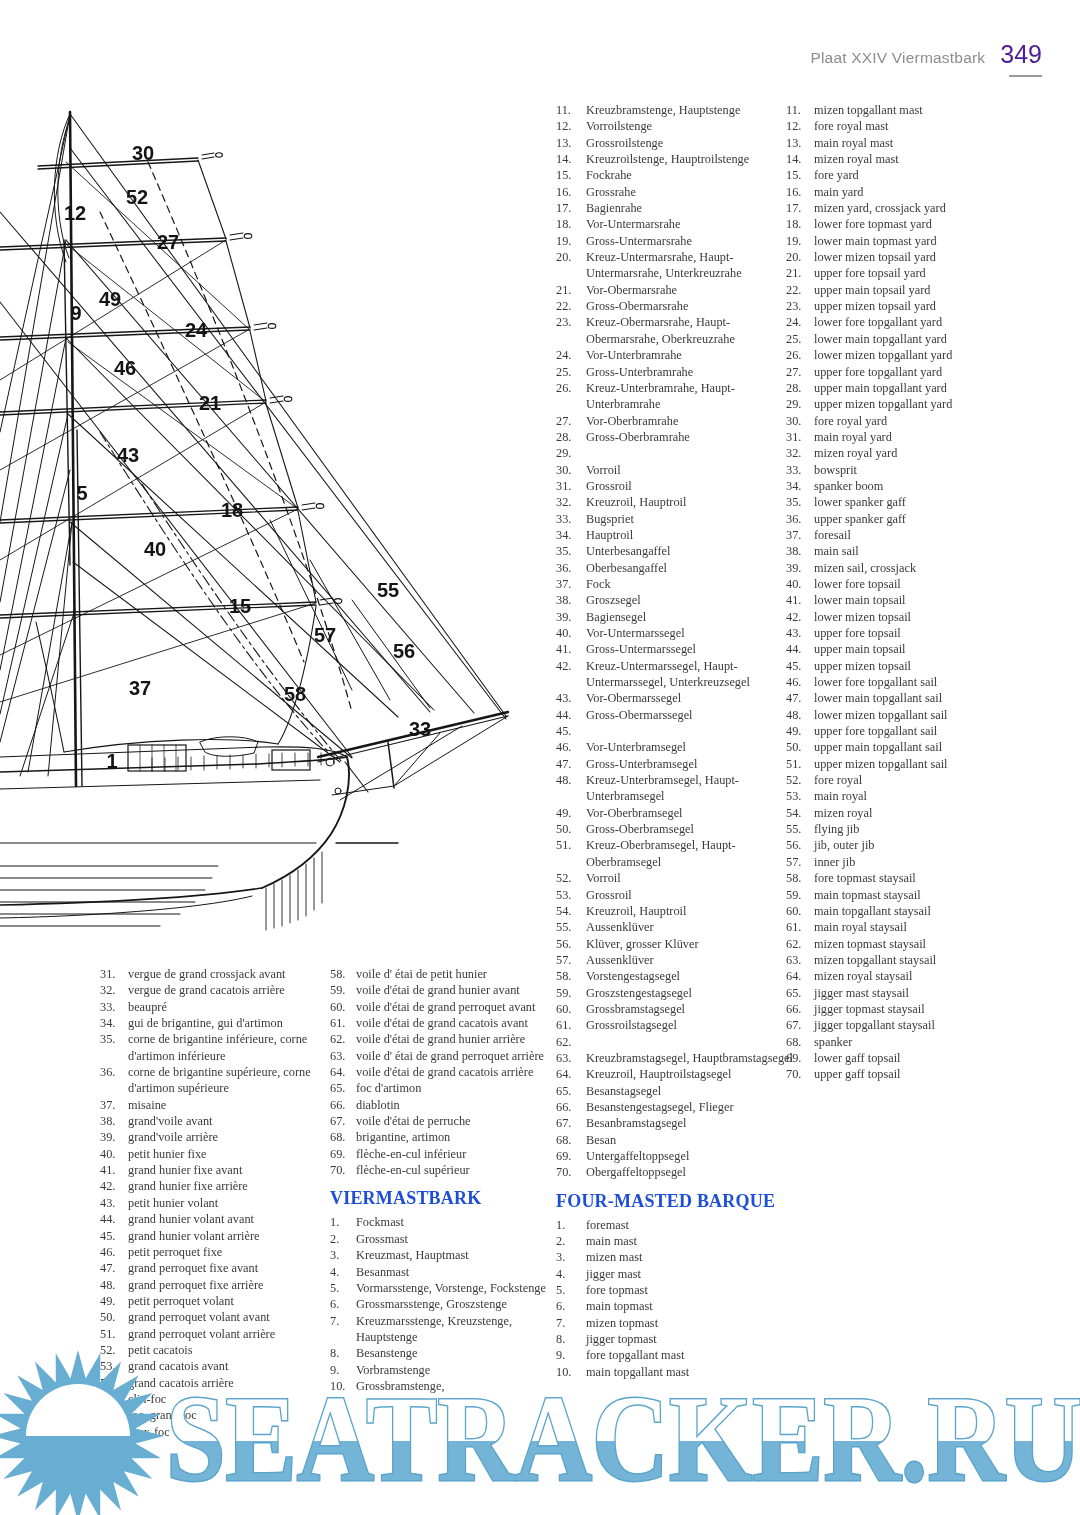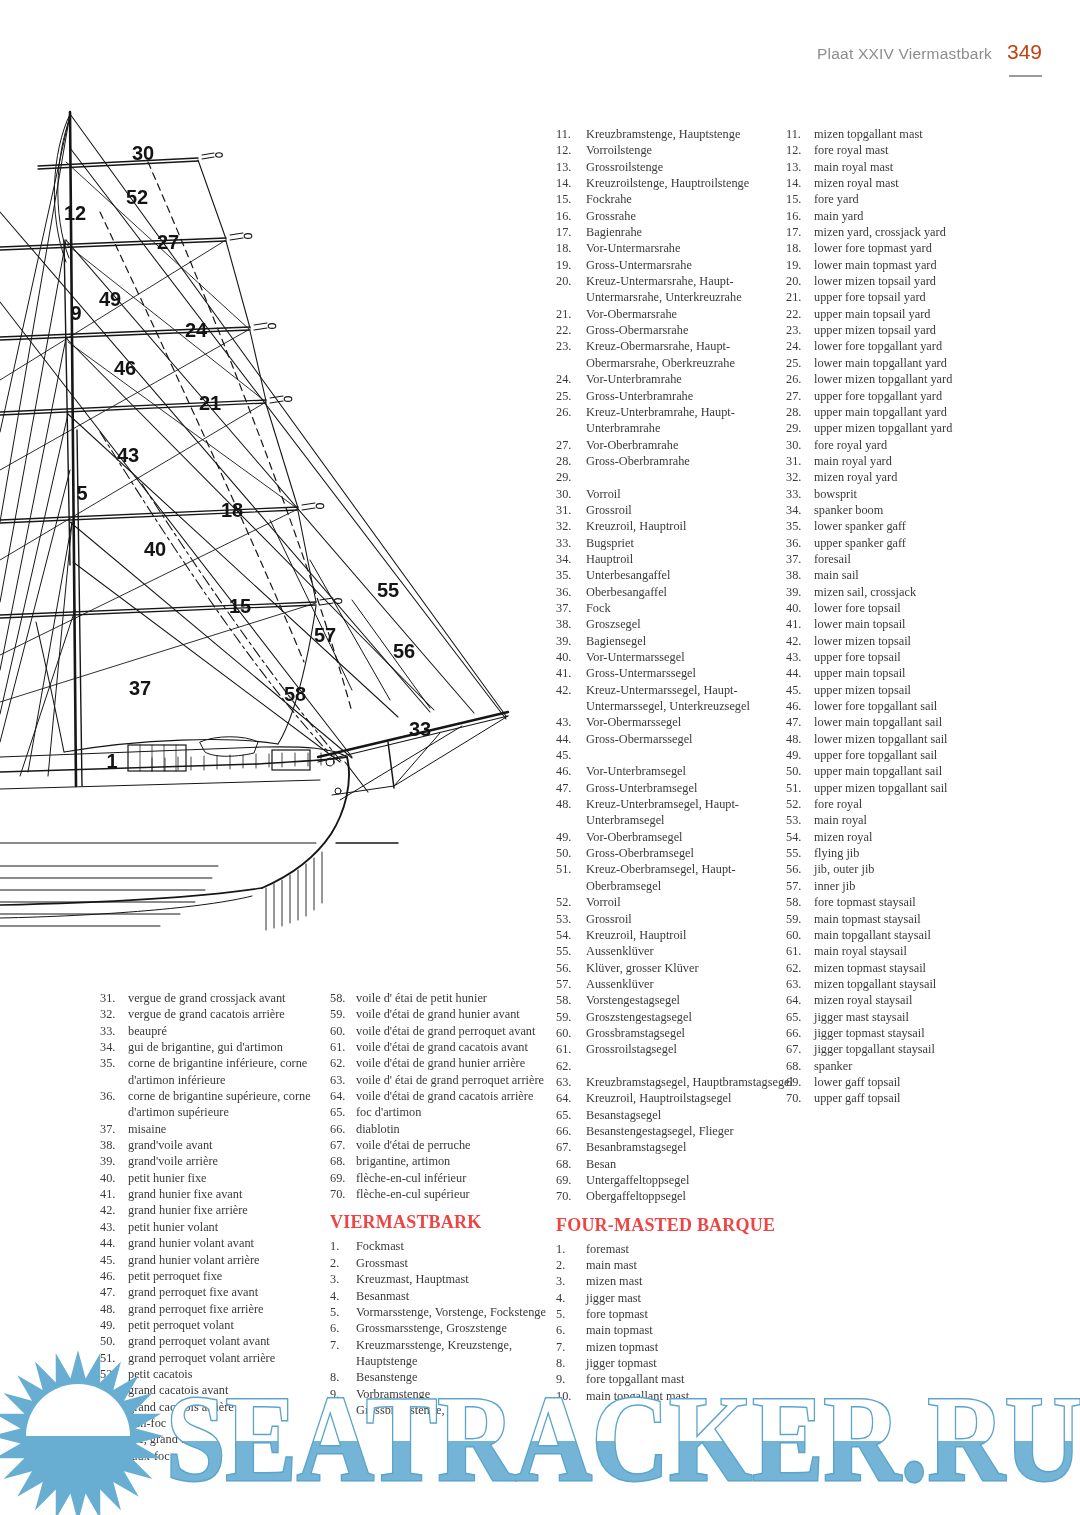--- a/index.html
+++ b/index.html
@@ -2,36 +2,36 @@
 <html><head>
 <meta charset="utf-8">
 <style>
   html,body{margin:0;padding:0;background:#fff;}
   .page{position:relative;width:1080px;height:1515px;background:#ffffff;overflow:hidden;
         font-family:"Liberation Serif",serif;color:#3a3a3a;}
   
   .hdr{position:absolute;top:40px;right:38px;display:flex;align-items:baseline;gap:15px;
        font-family:"Liberation Sans",sans-serif;}
   .hdr .title{font-size:15.5px;color:#8d8d8d;letter-spacing:.2px;}
-  .hdr .pnum{font-size:21px;color:#c2410c;}
+  .hdr .pnum{font-size:25px;color:#4c1d95;}
   .pagenum-rule{position:absolute;top:75px;right:38px;width:33px;height:2px;background:#9b9b9b;}
   
-  .col{position:absolute;font-size:12.3px;line-height:16.35px;color:#3a3a3a;margin-top:24px;}
+  .col{position:absolute;font-size:12.3px;line-height:16.35px;color:#3a3a3a;}
   .col-mid{left:556px;top:102px;width:240px;}
   .col-right{left:786px;top:102px;width:260px;}
   .col-fra{left:100px;top:966px;width:240px;}
   .col-frb{left:330px;top:966px;width:226px;}
   .row{display:flex;align-items:flex-start;}
   .row .num{flex:0 0 30px;}
   .col-right .row .num{flex-basis:28px;}
   .col-fra .row .num{flex-basis:28px;}
   .col-frb .row .num{flex-basis:26px;}
   .row .txt{flex:1;}
   h2.sect{margin:10px 0 6px 0;font-size:18px;line-height:20px;font-weight:bold;
-          color:#ef4444;letter-spacing:.2px;font-family:"Liberation Serif",serif;}
+          color:#1d4ed8;letter-spacing:.2px;font-family:"Liberation Serif",serif;}
   
   svg.diagram{position:absolute;left:0;top:0;width:1080px;height:1515px;}
   svg.diagram .dlabel{font-family:"Liberation Sans",sans-serif;font-weight:bold;
           font-size:20px;fill:#141414;text-anchor:middle;}
   
   svg.wm{position:absolute;left:0;top:0;width:1080px;height:1515px;pointer-events:none;}
   .wmtext{font-family:"Liberation Serif",serif;font-weight:bold;font-size:122px;
           fill:url(#wmg);stroke:#5ba4cc;stroke-width:3px;paint-order:stroke;}
 </style>
 </head>

